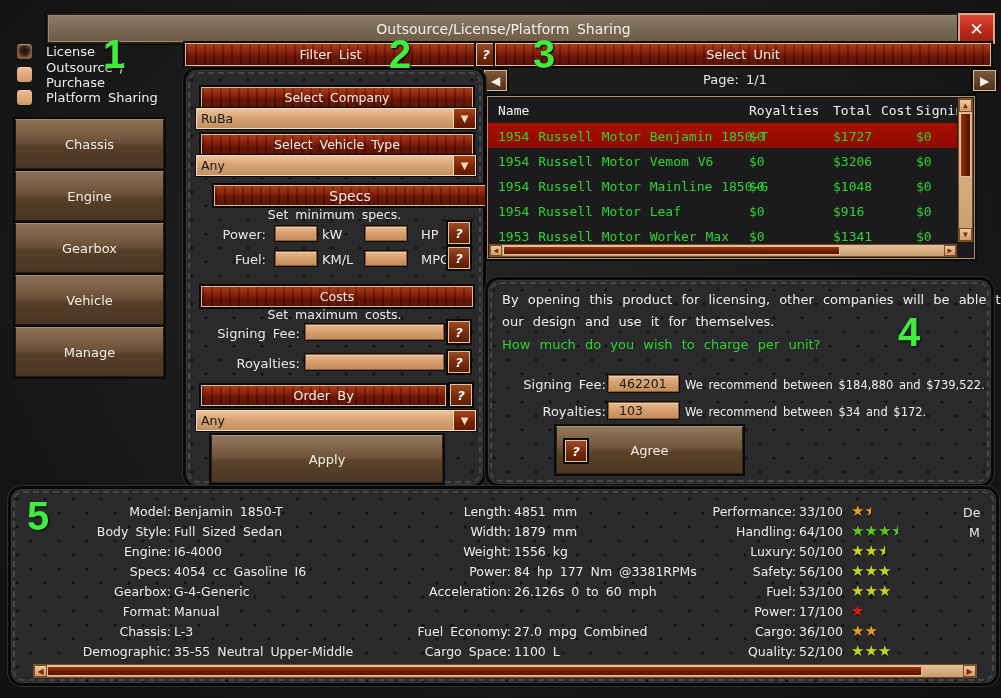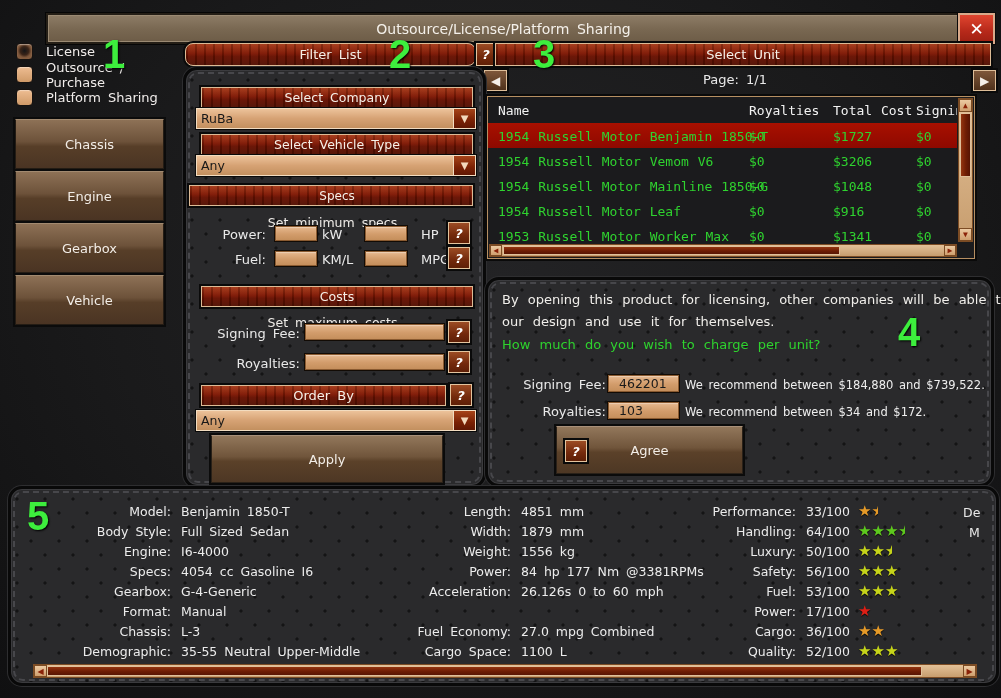--- a/index.html
+++ b/index.html
@@ -72,29 +72,29 @@
   
   .sbtrack{position:absolute;background:linear-gradient(180deg,#e3c198,#c79d6e);border:1px solid #7c4c24;box-sizing:border-box;}
   .sbthumbv{position:absolute;left:1px;right:1px;background:linear-gradient(90deg,#94350f,#6e1d04 55%,#571503);border:1px solid #e0c09a;box-sizing:border-box;}
   .sbthumbh{position:absolute;top:1px;bottom:1px;background:linear-gradient(180deg,#94350f,#6e1d04 55%,#571503);border:1px solid #e0c09a;box-sizing:border-box;}
   .sbarrow{position:absolute;background:linear-gradient(180deg,#eccaa2,#cf9f6e);border:1px solid #7c4c24;
     display:flex;align-items:center;justify-content:center;color:#8a2208;font-size:8px;box-sizing:border-box;cursor:pointer;}
   
   .frow{position:absolute;left:0;width:100%;display:flex;align-items:center;height:18px;}
   .flabel{text-align:right;flex:none;font-size:13px;}
   .funit{font-size:13px;}
-  .centertext{position:absolute;left:0;width:100%;text-align:center;font-size:12.5px;color:#efece8;margin-top:8px;}
+  .centertext{position:absolute;left:0;width:100%;text-align:center;font-size:12.5px;color:#efece8;}
   
   .lic-text{position:absolute;font-size:13px;color:#f0eeea;word-spacing:5px;white-space:nowrap;}
   .note{font-size:11.5px;word-spacing:2px;color:#eee;}
   
   .dcol{position:absolute;top:12px;}
   .drow{display:flex;align-items:center;height:20px;white-space:nowrap;}
   .dlabel{width:160px;text-align:right;flex:none;color:#ececec;font-size:12.5px;}
-  .dvalue{margin-left:10px;color:#ececec;font-size:12.5px;}
+  .dvalue{margin-left:3px;color:#ececec;font-size:12.5px;}
   .dvalue.fix{width:52px;flex:none;}
   .stars{display:flex;align-items:center;height:16px;}
   .star{font-size:15px;line-height:15px;text-shadow:0 1px 1px rgba(0,0,0,.8);}
   .half{display:inline-block;width:7px;overflow:hidden;}
   
   .annot{position:absolute;font-size:40px;line-height:1;font-weight:bold;color:#3dee3d;text-shadow:1px 1px 2px #000;font-family:"Liberation Sans",sans-serif;}
 </style>
 </head>
 <body>
 
@@ -128,23 +128,26 @@
       </div>
       <div class="sidebtn">
         <span>Engine</span>
       </div>
       <div class="sidebtn">
         <span>Gearbox</span>
       </div>
       <div class="sidebtn">
         <span>Vehicle</span>
       </div>
-    </div>
-
-  <div class="redbar" style="left:185px;top:43px;width:289px;height:21px;border-radius:8px;">
+      <div class="sidebtn">
+        <span>Manage</span>
+      </div>
+    </div>
+
+  <div class="redbar" style="left:185px;top:43px;width:289px;height:21px;">
     <span>Filter List</span>
   </div>
   <div class="helpbtn" style="left:476px;top:43px;width:18px;height:21px;">
     <span>?</span>
   </div>
 
   <div class="redbar" style="left:495px;top:43px;width:494px;height:21px;">
     <span>Select Unit</span>
   </div>
 
@@ -167,21 +170,21 @@
       <span class="arrow">▼</span>
     </div>
     <div class="redbar" style="left:15px;top:64px;width:270px;height:19px;font-size:12.5px;">
       <span>Select Vehicle Type</span>
     </div>
     <div class="combo" style="left:10px;top:85px;width:278px;">
       <span class="val">Any</span>
       <span class="arrow">▼</span>
     </div>
 
-    <div class="redbar" style="left:3px;top:115px;width:270px;height:19px;font-size:12px;padding-left:12px;">
+    <div class="redbar" style="left:28px;top:115px;width:270px;height:19px;font-size:14px;">
       <span>Specs</span>
     </div>
     <div class="centertext" style="top:137px;">
       <span>Set minimum specs.</span>
     </div>
     <div class="frow" style="top:155px;">
       <span class="flabel" style="width:80px;">Power:</span>
     </div>
     <input class="field" style="left: 89px; top: 156px; width: 42px; height: 15px;" value="">
     <span class="abs funit" style="left:136px;top:157px;">kW</span>

